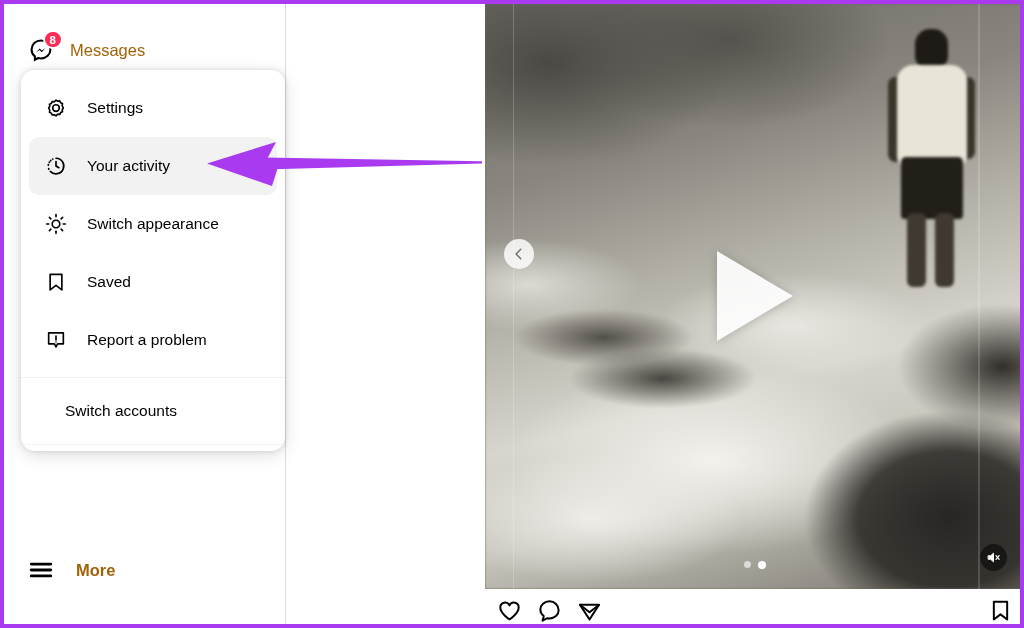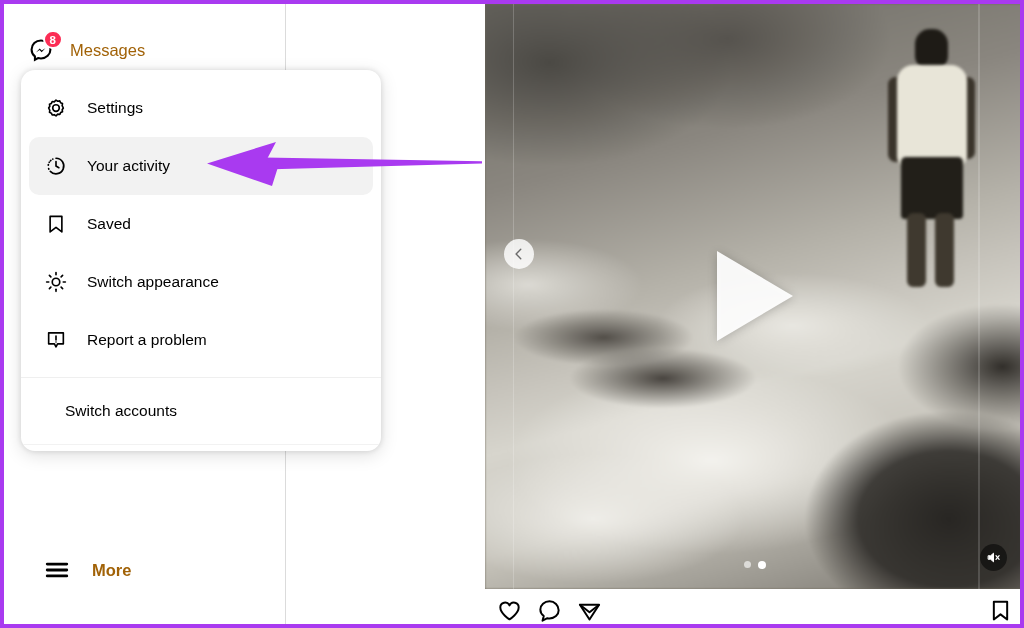--- a/index.html
+++ b/index.html
@@ -34,21 +34,21 @@
   .nav-row {
     position: absolute;
     display: flex;
     align-items: center;
     gap: 16px;
     padding: 0 12px;
     height: 48px;
   }
 
   #nav-messages { left: 12px; top: 22px; }
-  #nav-more     { left: 28px; top: 542px; gap: 22px; }
+  #nav-more     { left: 12px; top: 542px; gap: 22px; }
 
   .nav-icon {
     position: relative;
     width: 26px; height: 26px;
     flex: 0 0 26px;
     display: flex; align-items: center; justify-content: center;
   }
 
   .nav-label {
     font-size: 16.5px;
@@ -68,21 +68,21 @@
     font-weight: bold;
     display: flex; align-items: center; justify-content: center;
     padding: 0 5px;
     border: 2px solid #ffffff;
   }
 
   
   #popup {
     position: absolute;
     left: 17px; top: 66px;
-    width: 360px;
+    width: 264px;
     background: #ffffff;
     border-radius: 14px;
     box-shadow: 0 0 5px 1px rgba(0,0,0,0.09), 0 4px 18px rgba(0,0,0,0.13);
     overflow: hidden;
     z-index: 30;
   }
 
   .menu-item {
     display: flex;
     align-items: center;
@@ -357,47 +357,47 @@
           <path d="M3.6 11a8.5 8.5 0 0 1 1.1-3.2" stroke-dasharray="0.6 2.6"></path>
           <path d="M6 6.3a8.5 8.5 0 0 1 2.6-1.9" stroke-dasharray="0.6 2.6"></path>
           <path d="M12 7.2V12l3.1 1.9"></path>
         </svg>
       </span>
       <span class="menu-label">Your activity</span>
     </div>
 
     <div class="menu-item">
       <span class="menu-icon">
-        <svg width="22" height="22" viewBox="0 0 24 24" fill="none" stroke="#000" stroke-width="1.8" stroke-linejoin="round">
-          <path d="M5.6 3.6h12.8v17l-6.4-4.9-6.4 4.9z"></path>
-        </svg>
-      </span>
-      <span class="menu-label">Saved</span>
-    </div>
-
-    <div class="menu-item">
-      <span class="menu-icon">
         <svg width="22" height="22" viewBox="0 0 24 24" fill="none" stroke="#000" stroke-width="1.8" stroke-linecap="round">
           <circle cx="12" cy="12" r="4.1"></circle>
           <line x1="12" y1="1.8" x2="12" y2="4.1"></line>
           <line x1="12" y1="19.9" x2="12" y2="22.2"></line>
           <line x1="1.8" y1="12" x2="4.1" y2="12"></line>
           <line x1="19.9" y1="12" x2="22.2" y2="12"></line>
           <line x1="4.8" y1="4.8" x2="6.4" y2="6.4"></line>
           <line x1="17.6" y1="17.6" x2="19.2" y2="19.2"></line>
           <line x1="4.8" y1="19.2" x2="6.4" y2="17.6"></line>
           <line x1="17.6" y1="6.4" x2="19.2" y2="4.8"></line>
         </svg>
       </span>
       <span class="menu-label">Switch appearance</span>
     </div>
 
     <div class="menu-item">
       <span class="menu-icon">
         <svg width="22" height="22" viewBox="0 0 24 24" fill="none" stroke="#000" stroke-width="1.8" stroke-linejoin="round">
+          <path d="M5.6 3.6h12.8v17l-6.4-4.9-6.4 4.9z"></path>
+        </svg>
+      </span>
+      <span class="menu-label">Saved</span>
+    </div>
+
+    <div class="menu-item">
+      <span class="menu-icon">
+        <svg width="22" height="22" viewBox="0 0 24 24" fill="none" stroke="#000" stroke-width="1.8" stroke-linejoin="round">
           <path d="M4 4.2h16v12.1h-6.3L12 19.6l-1.7-3.3H4z"></path>
           <line x1="12" y1="7.6" x2="12" y2="12" stroke-linecap="round"></line>
           <circle cx="12" cy="14.2" r="0.85" fill="#000" stroke="none"></circle>
         </svg>
       </span>
       <span class="menu-label">Report a problem</span>
     </div>
 
     <div class="menu-sep"></div>
 

